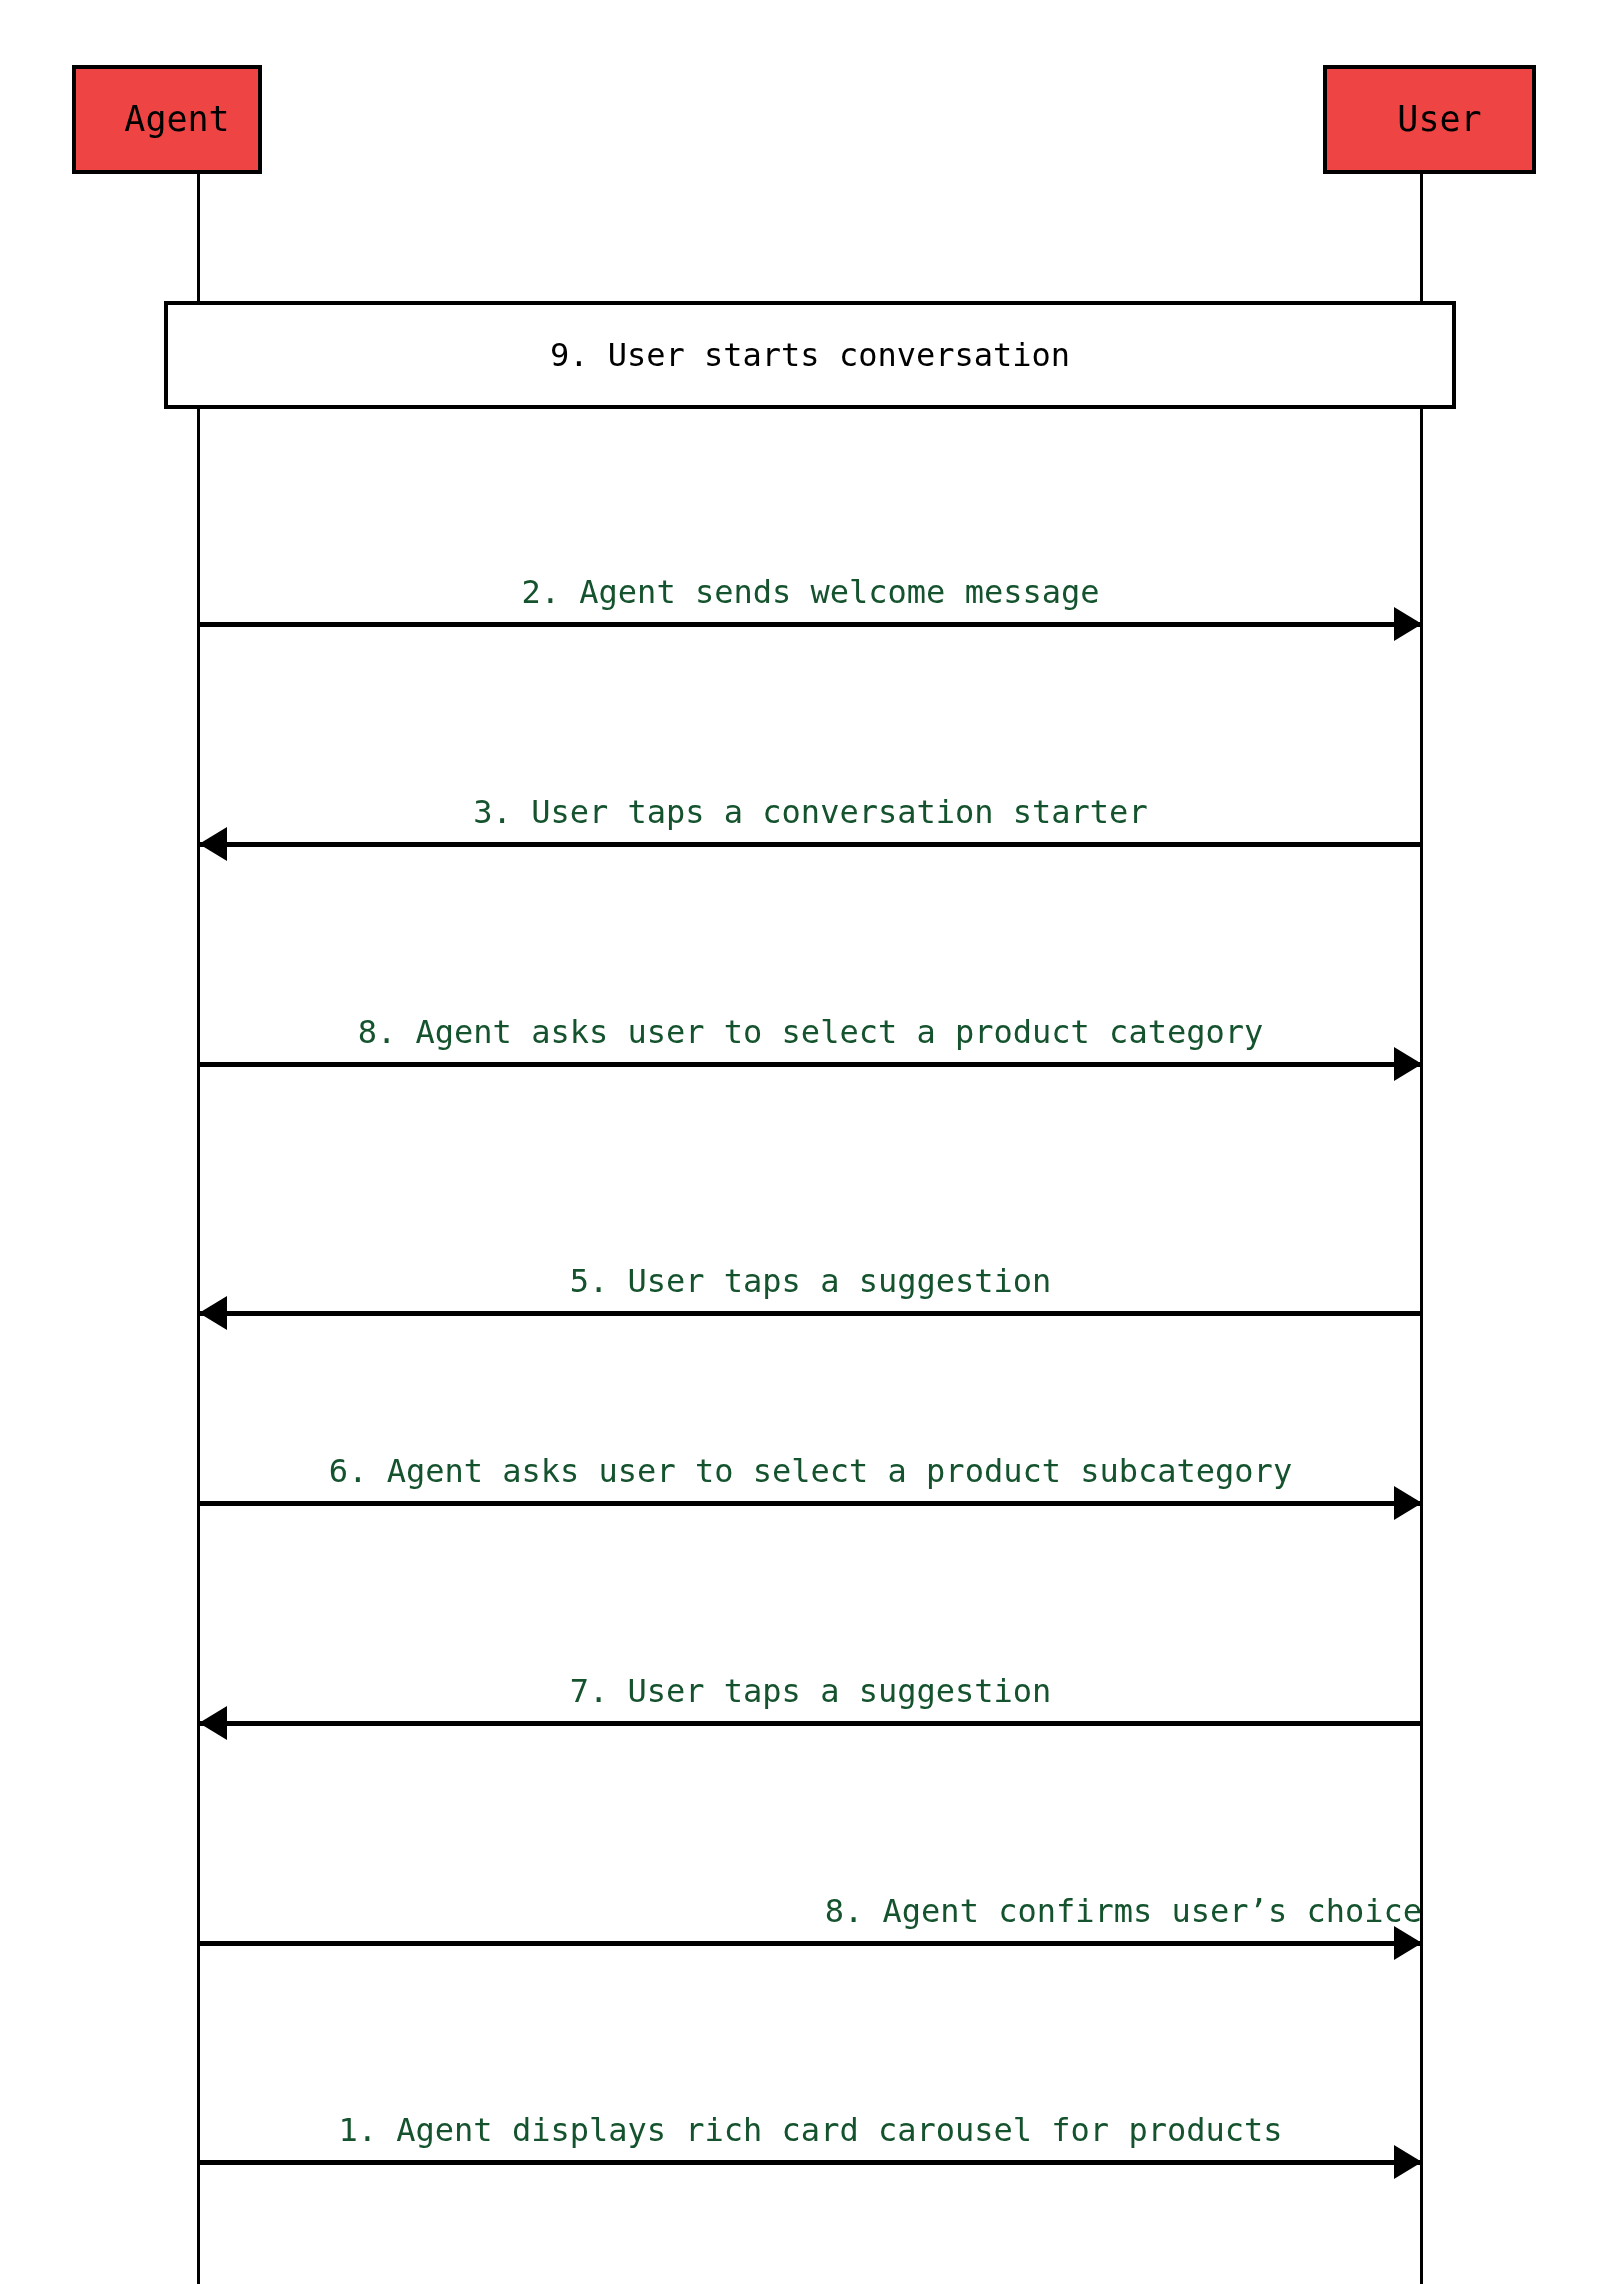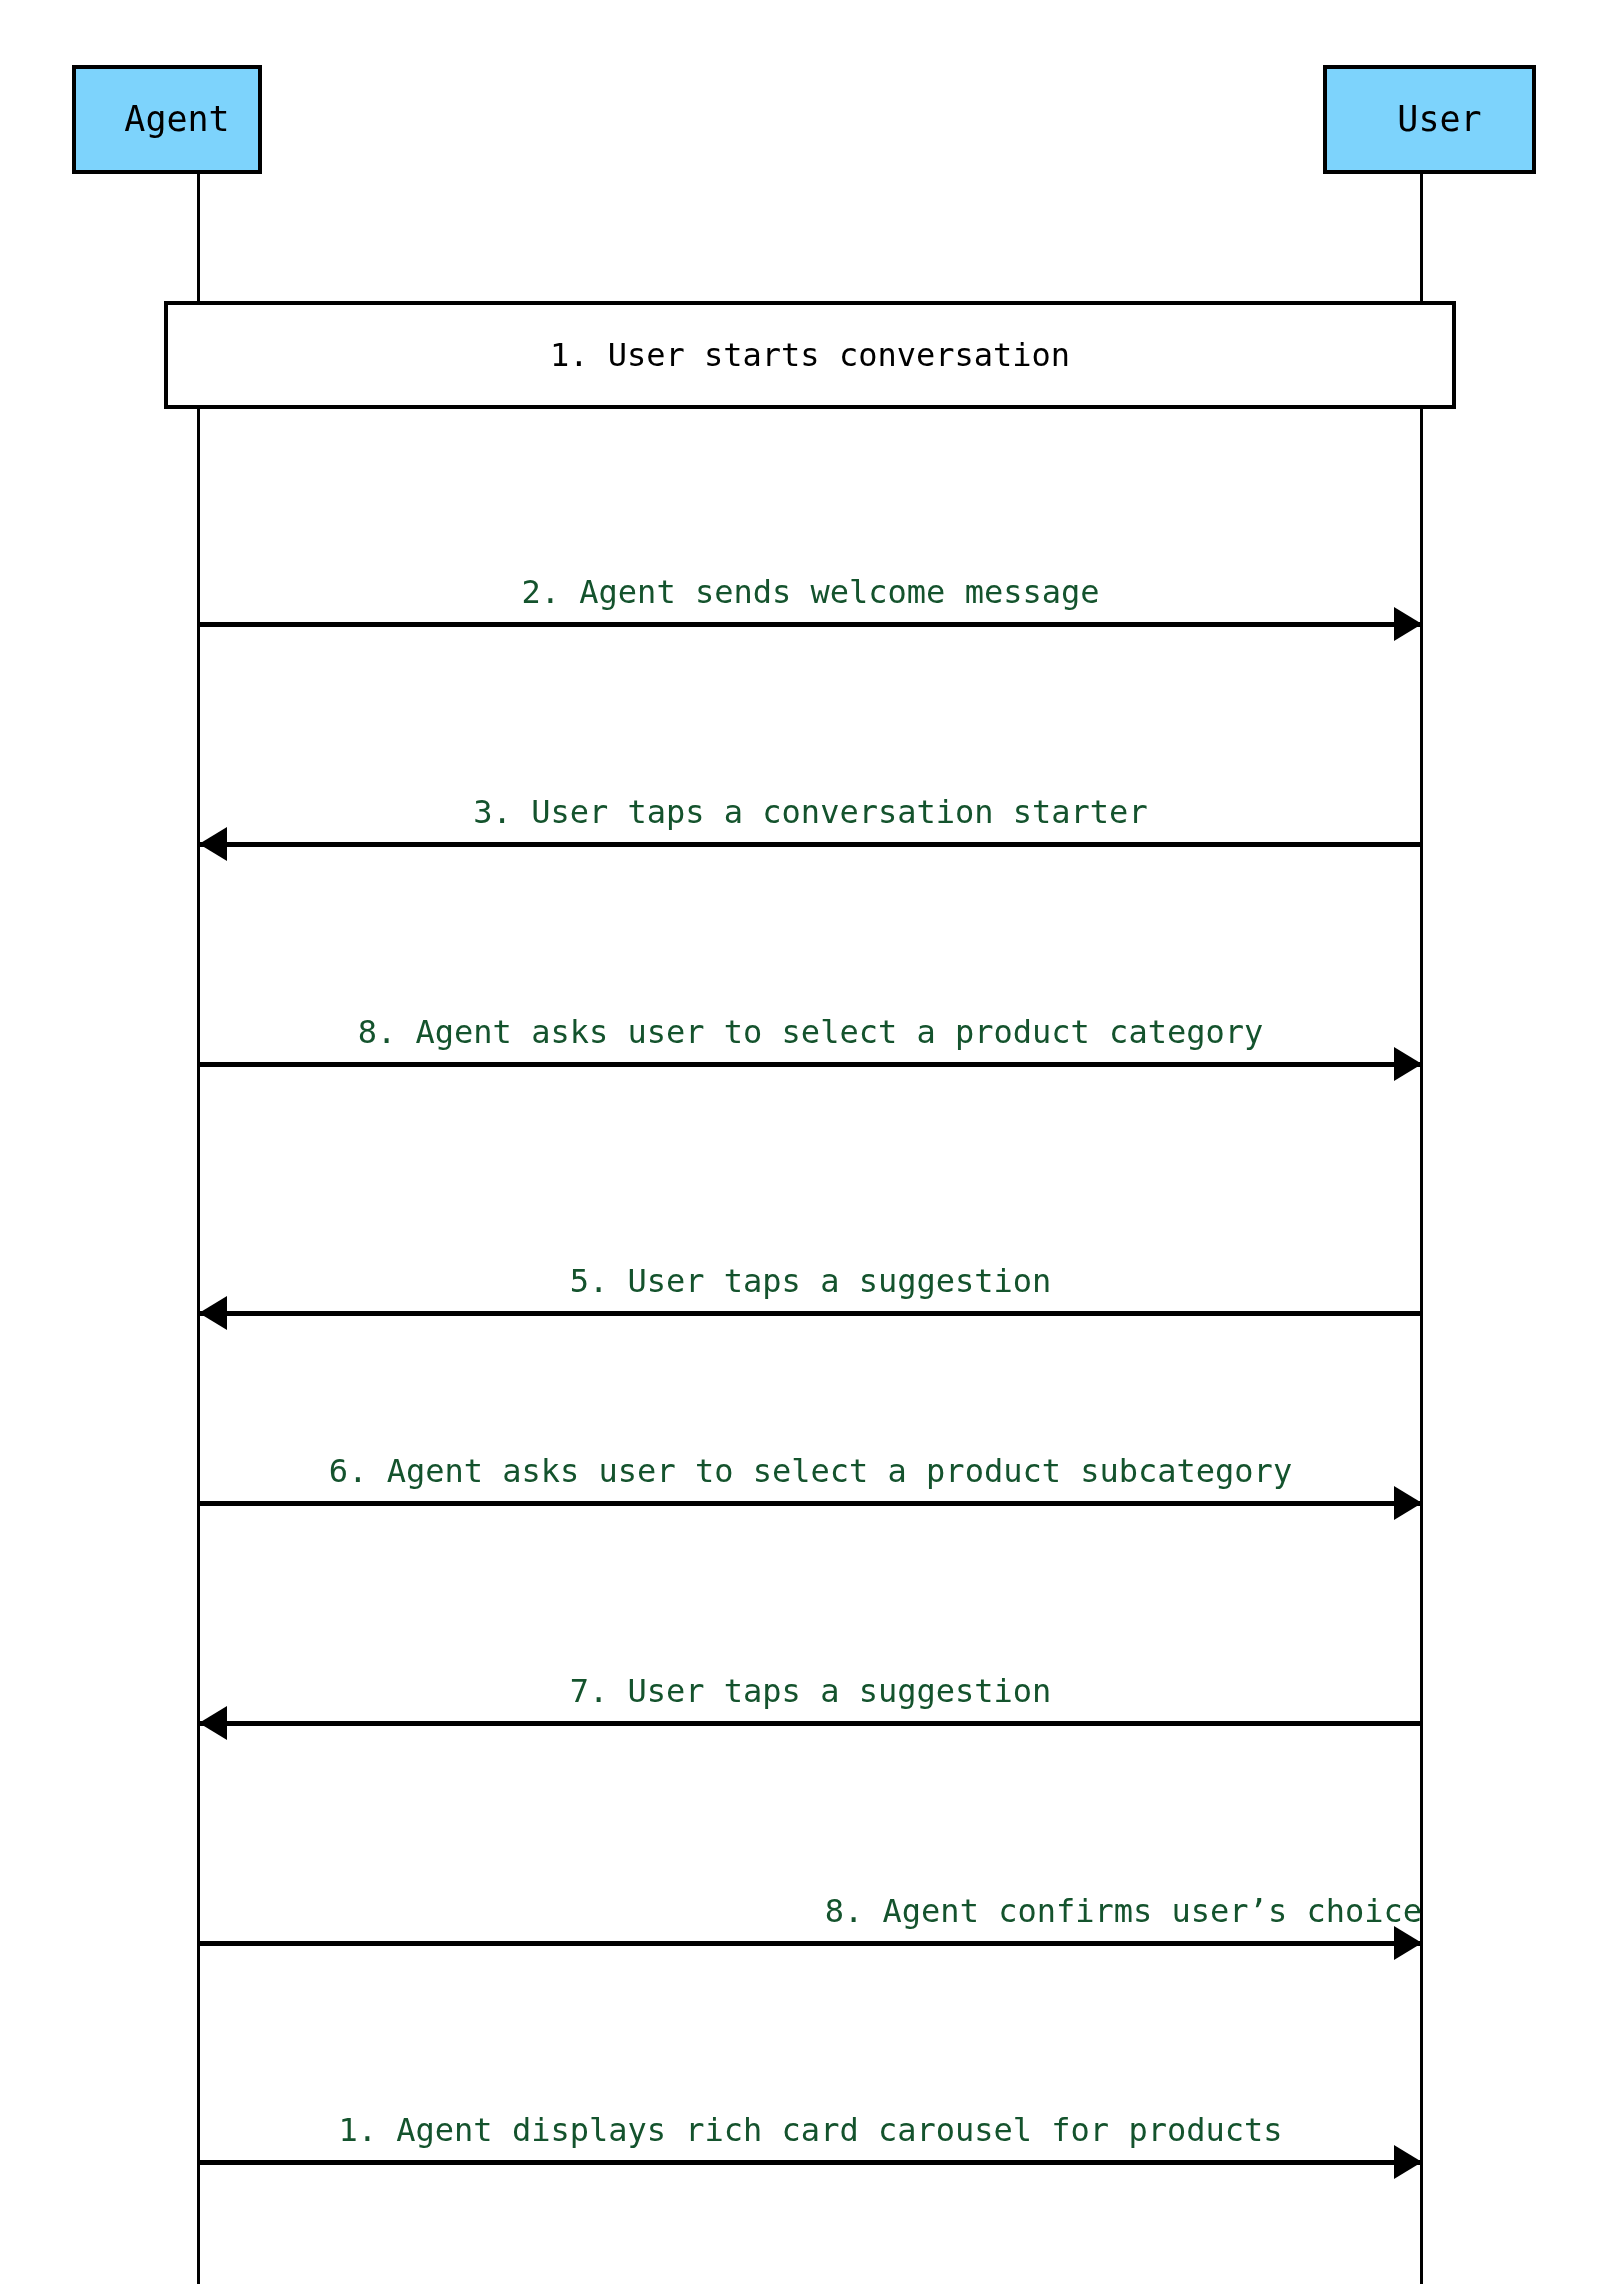--- a/index.html
+++ b/index.html
@@ -16,21 +16,21 @@
     height: 3397px;
     background: #ffffff;
     overflow: hidden;
   }
 
   
   .participant-box {
     position: absolute;
     box-sizing: border-box;
     border: 4.1px solid #000000;
-    background: #7dd3fc;
+    background: #ef4444;
     display: flex;
     align-items: center;
     justify-content: center;
     z-index: 6;
     padding-left: 20px;
   }
   .participant-label {
     font-size: 35px;
     line-height: 1;
     color: #000000;
@@ -115,21 +115,21 @@
   <div id="participant-boxes">
       <div class="participant-box" style="left: 72px; top: 65px; width: 190px; height: 109px;">
         <span class="participant-label">Agent</span>
       </div>
       <div class="participant-box" style="left: 1323px; top: 65px; width: 213px; height: 109px;">
         <span class="participant-label">User</span>
       </div>
     </div>
   <div id="note-layer">
       <div class="note-box" style="left: 164px; top: 301px; width: 1292px; height: 108px;">
-        <span class="note-label">1. User starts conversation</span>
+        <span class="note-label">9. User starts conversation</span>
       </div>
     </div>
   <div id="message-layer">
       <div class="message" style="left: 199px; top: 622px; width: 1223px; height: 0.5px;">
         <div class="msg-line" style="width: 1223px;"></div>
         <div class="msg-head right" style="left: 1195px;"></div>
         <div class="msg-label" style="top: -50px;">2. Agent sends welcome message</div>
       </div>
       <div class="message" style="left: 199px; top: 842px; width: 1223px; height: 0.5px;">
         <div class="msg-line" style="width: 1223px;"></div>

